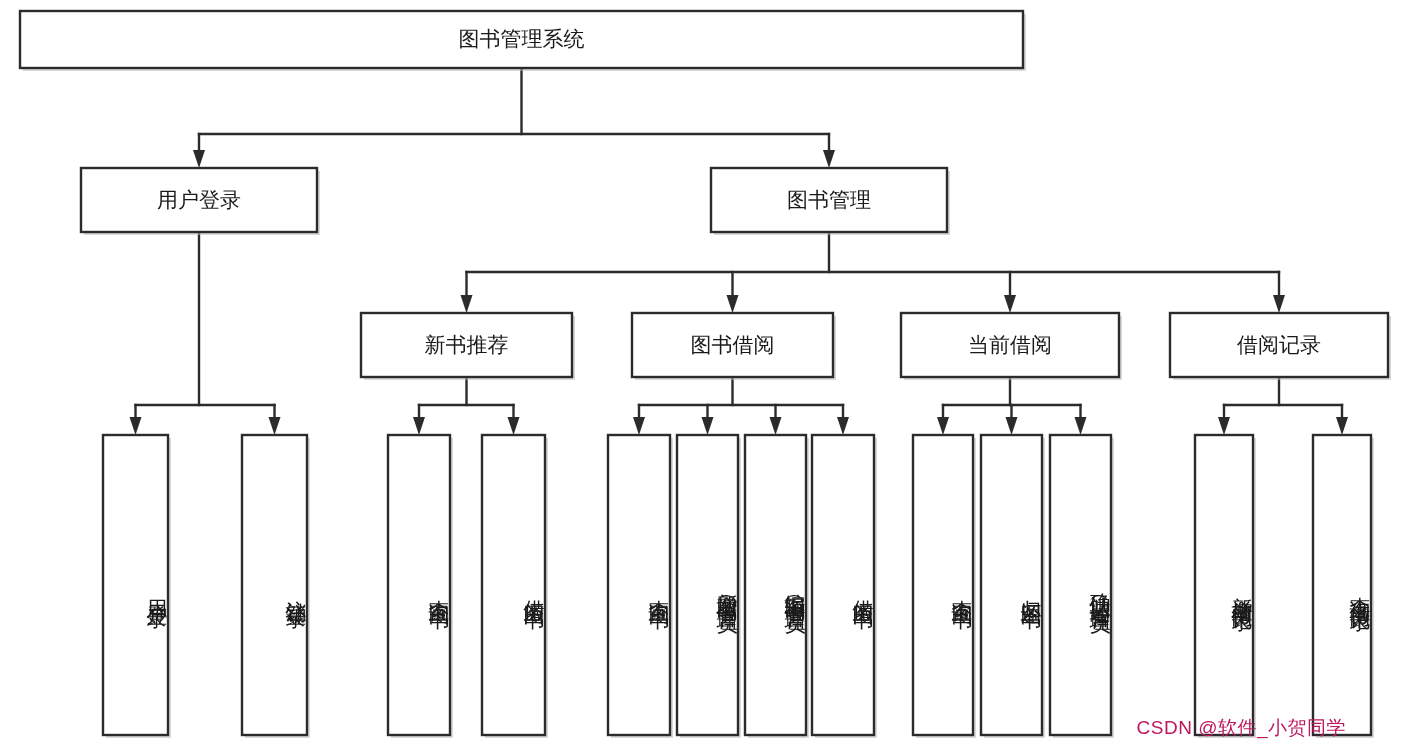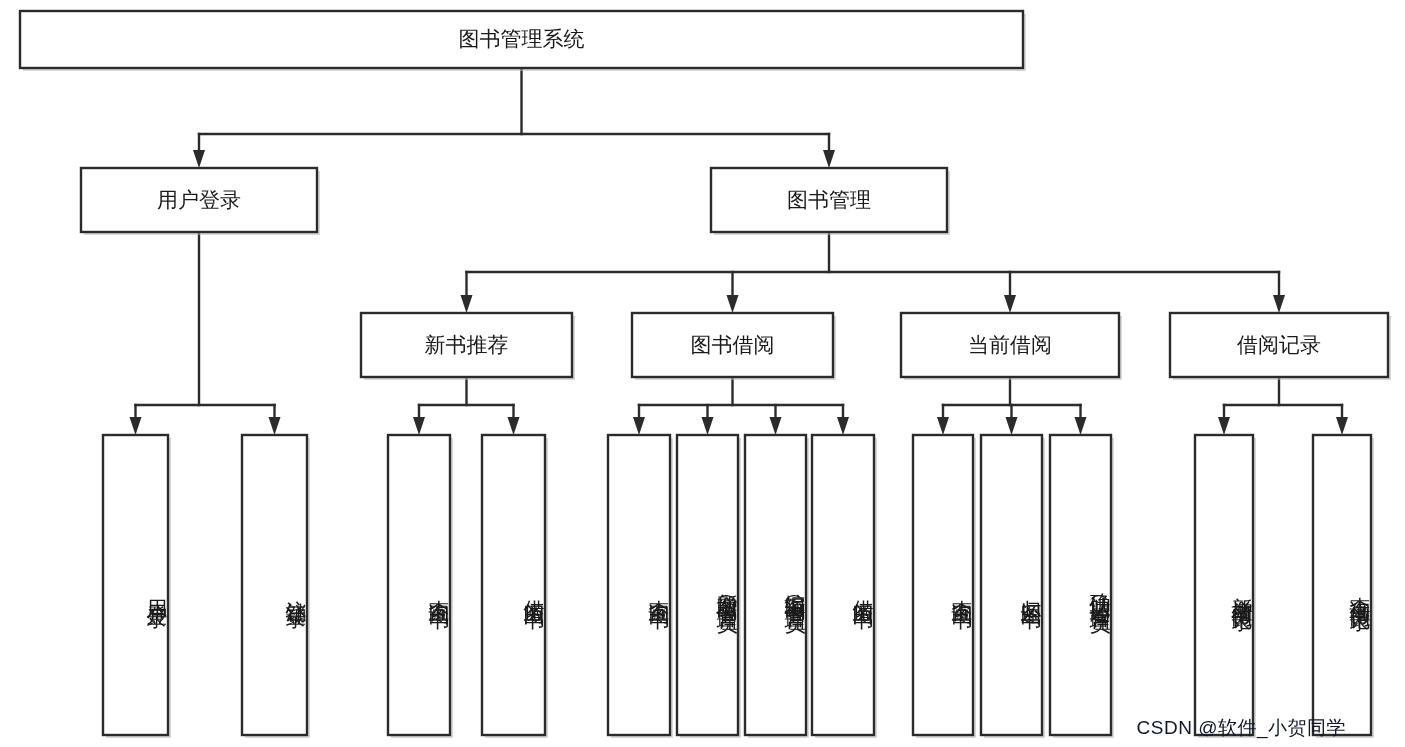--- a/index.html
+++ b/index.html
@@ -66,21 +66,21 @@
     align-items: flex-start;
     justify-content: center;
     pointer-events: none;
   }
   .watermark {
     position: absolute;
     right: 12px;
     bottom: 6px;
     font-family: "Liberation Sans", "DejaVu Sans", sans-serif;
     font-size: 19px;
-    color: #0f172a;
+    color: #be185d;
     white-space: nowrap;
     letter-spacing: 0.5px;
   }
 </style>
 </head>
 <body>
 
 <div id="diagram-root">
 
   <svg id="flow-svg" viewBox="0 0 1405 747" preserveAspectRatio="none">

